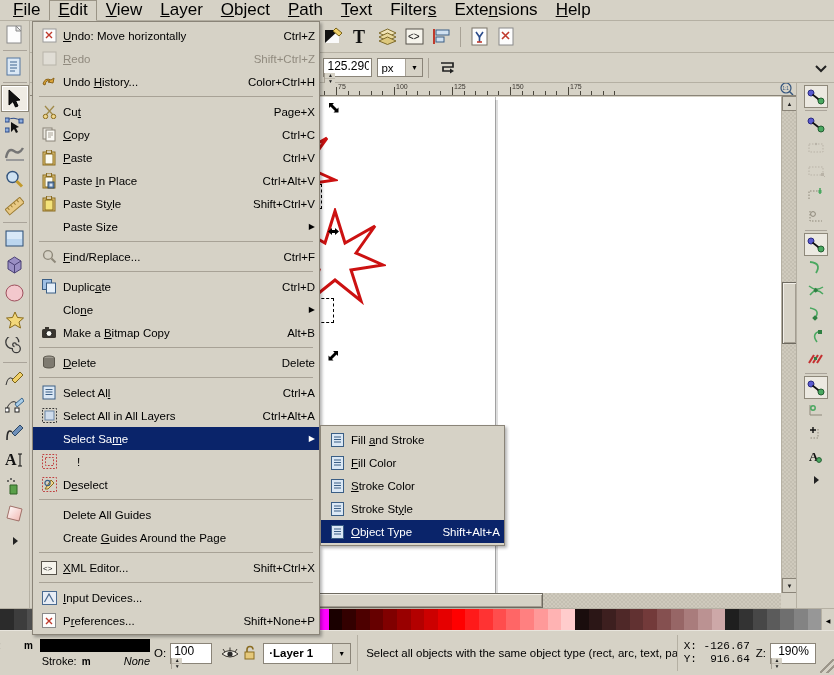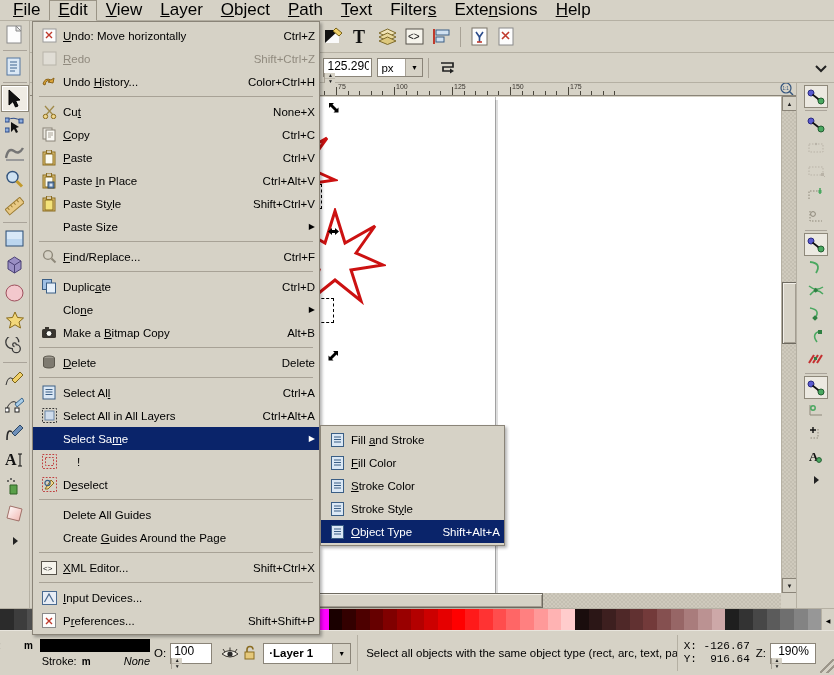--- a/index.html
+++ b/index.html
@@ -1166,21 +1166,21 @@
 
     <div class="mrow">
       <span class="micon">
           <svg width="15" height="14" viewBox="0 0 15 14">
             <path d="M3 1 L11 10 M12 1 L4 10" stroke="#a08a4a" stroke-width="1.3"></path>
             <circle cx="3.5" cy="11.5" r="2.2" fill="#f0d78c" stroke="#8a6c20"></circle>
             <circle cx="11.5" cy="11.5" r="2.2" fill="#f0d78c" stroke="#8a6c20"></circle>
           </svg>
         </span>
       <span class="mlabel">Cu<span class="u">t</span></span>
-      <span class="maccel">None+X</span>
+      <span class="maccel">Page+X</span>
     </div>
 
     <div class="mrow">
       <span class="micon">
           <svg width="15" height="15" viewBox="0 0 15 15">
             <rect x="1" y="1" width="9" height="11" fill="#e9e6de" stroke="#8a8478"></rect>
             <rect x="4" y="3" width="9" height="11" fill="#fbfaf5" stroke="#8a8478"></rect>
             <g stroke="#a8a296">
               <line x1="6" y1="6" x2="11" y2="6"></line>
               <line x1="6" y1="8" x2="11" y2="8"></line>
@@ -1387,21 +1387,21 @@
     </div>
 
     <div class="mrow">
       <span class="micon">
           <svg width="14" height="15" viewBox="0 0 14 15">
             <rect x="0.5" y="0.5" width="13" height="14" fill="#fdfdfd" stroke="#8a8a8a"></rect>
             <path d="M4 5 L10 11 M10 5 L4 11" stroke="#c0392b" stroke-width="1.4"></path>
           </svg>
         </span>
       <span class="mlabel">P<span class="u">r</span>eferences...</span>
-      <span class="maccel">Shift+Shift+P</span>
+      <span class="maccel">Shift+None+P</span>
     </div>
   </div>
 
   <div id="submenu">
     <div class="mrow">
       <span class="micon">
           <svg width="13" height="14" viewBox="0 0 13 14">
             <rect x="0.5" y="0.5" width="12" height="13" fill="#dbe8f5" stroke="#3a5e85"></rect>
             <g stroke="#3a5e85">
               <line x1="3" y1="4" x2="10" y2="4"></line>

